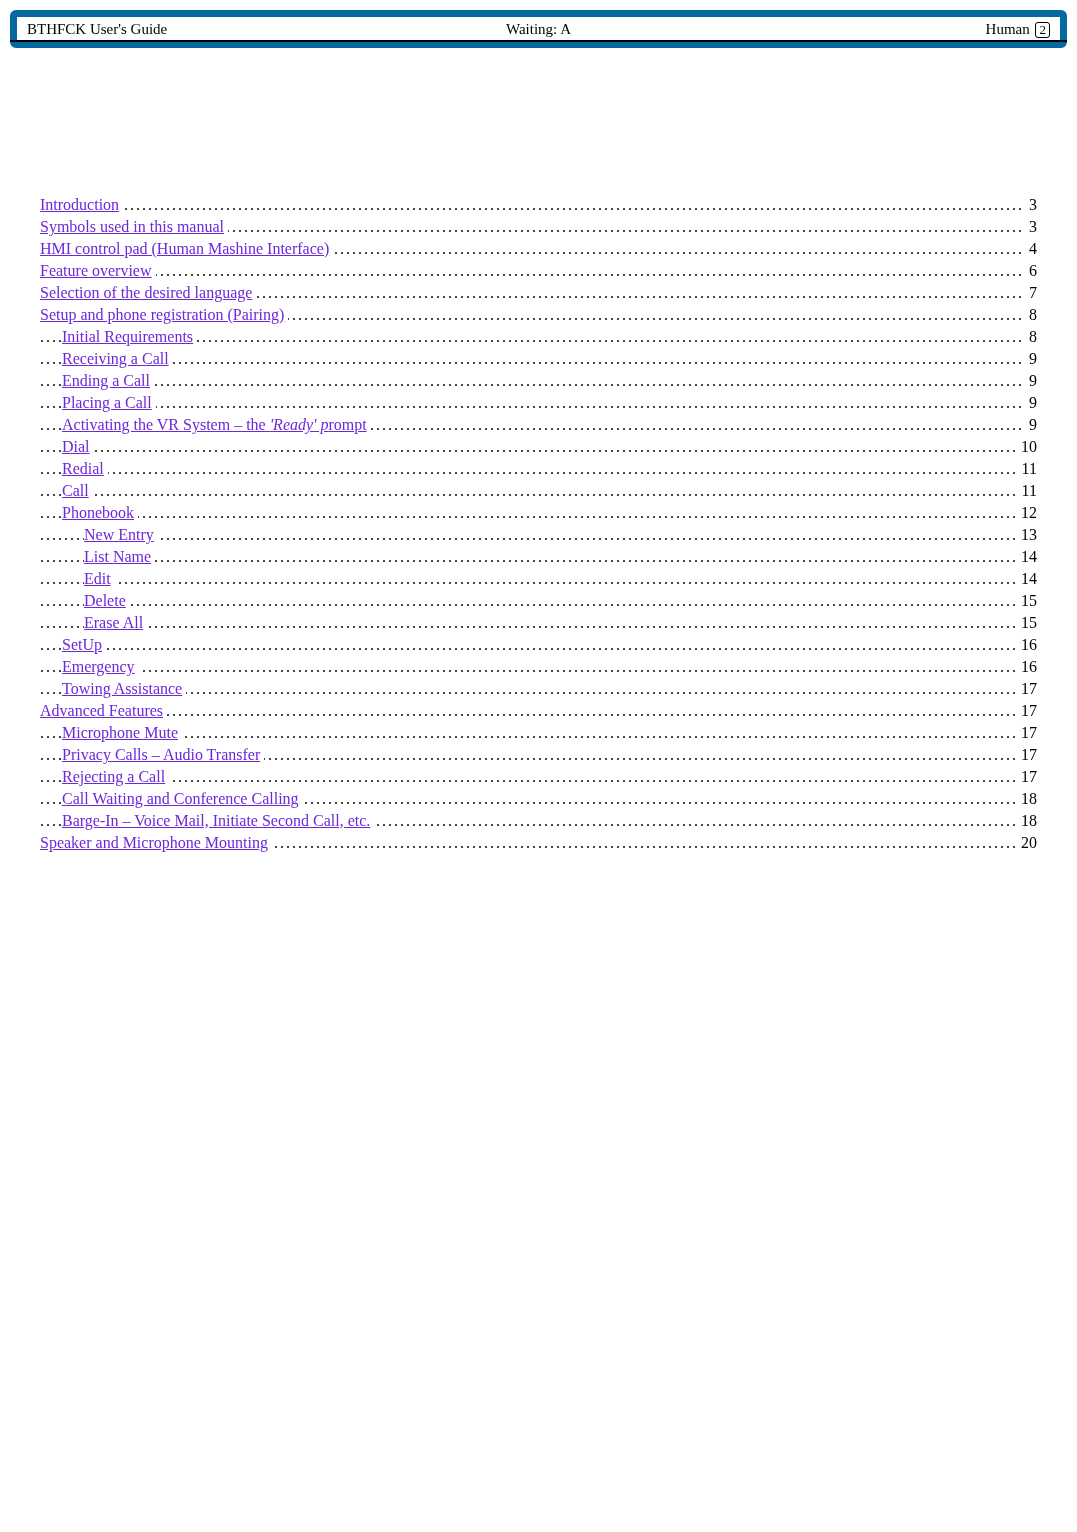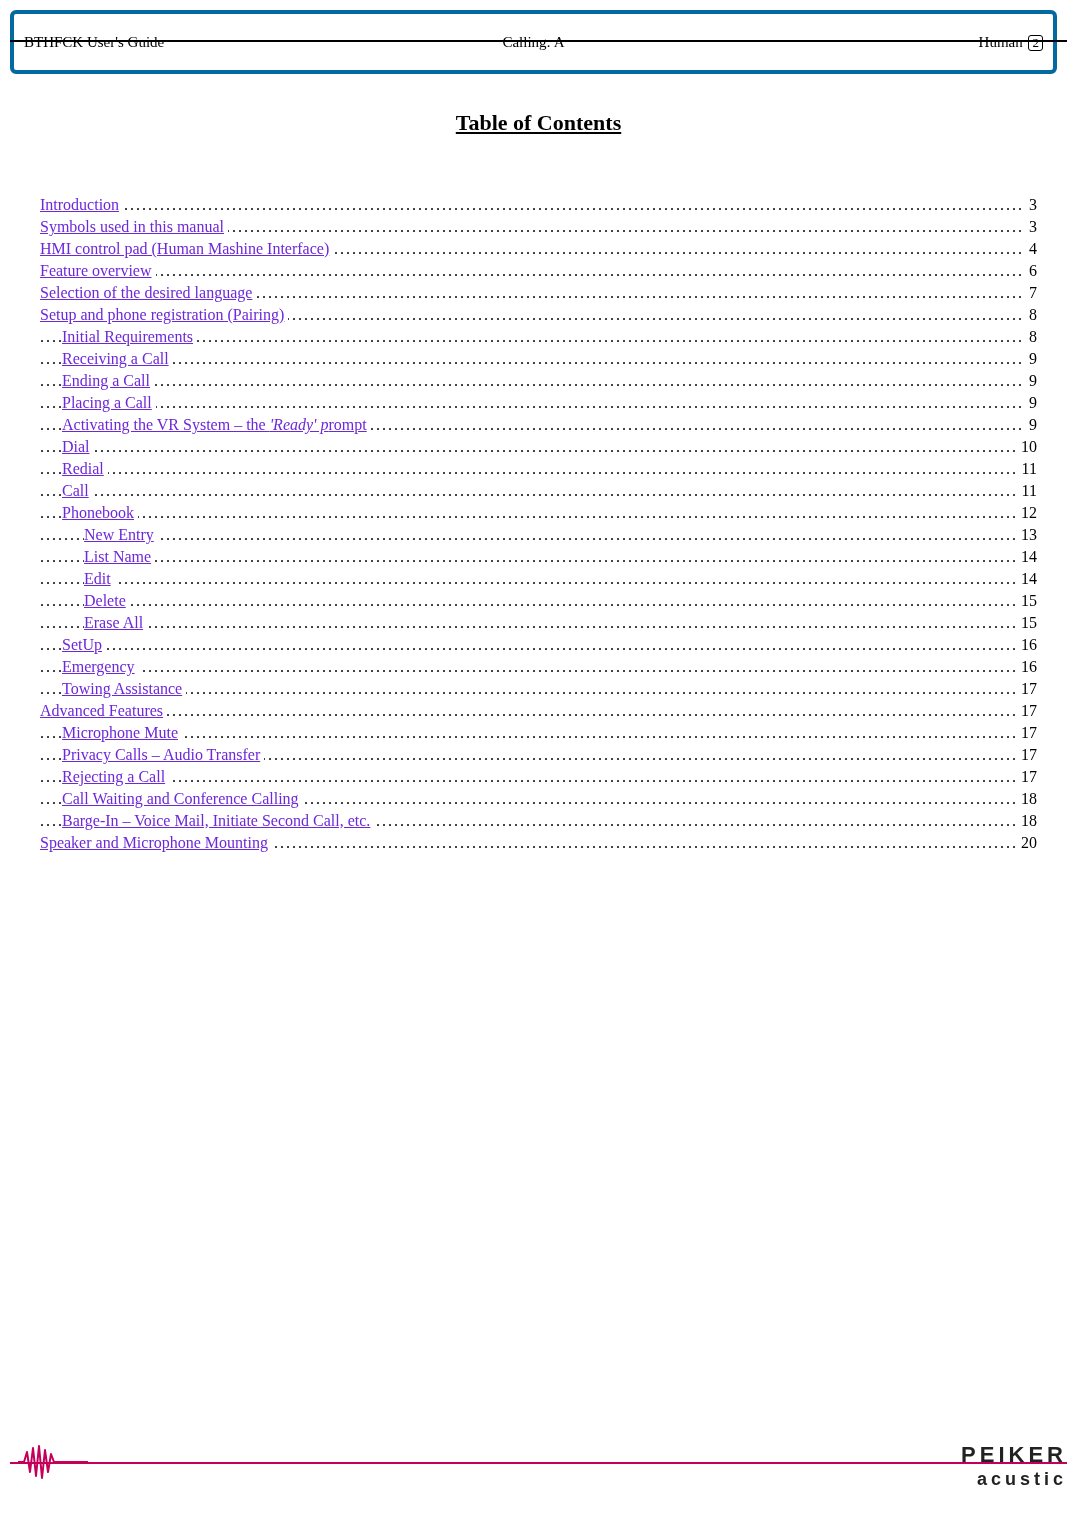--- a/index.html
+++ b/index.html
@@ -1,18 +1,18 @@
 <!DOCTYPE html>
 <html><head>
 <meta charset="utf-8">
 <style>
   html,body{margin:0;padding:0;background:#fff;color:#000;font-family:"Times New Roman",Times,serif;font-size:16px}
   .page{width:1077px;min-height:1532px;margin:0 auto;position:relative;padding:0}
   
-  .hdr-frame{position:absolute;top:10px;left:10px;right:20px;height:24px;border:4px solid #0369a1;border-radius:6px;padding:16px 10px;display:flex;align-items:center;font-size:15px;font-family:"Times New Roman",serif}
+  .hdr-frame{position:absolute;top:10px;left:10px;right:10px;height:24px;border:7px solid #0369a1;border-radius:6px;padding:0 10px;display:flex;align-items:center;font-size:15px;font-family:"Times New Roman",serif}
   .hdr-left{flex:0 0 33%;text-align:left}
   .hdr-center{flex:0 0 34%;text-align:center}
   .hdr-right{flex:0 0 33%;text-align:right}
   .hdr-thick{position:absolute;top:40px;left:10px;right:10px;height:0;border-top:2px solid #000}
   .page-num-box{display:inline-block;border:1px solid #000;border-radius:3px;padding:0 3px;font-size:13px;line-height:14px;margin-left:2px}
   
   .title{position:absolute;top:110px;left:0;right:0;text-align:center;font-size:22px;font-weight:bold;text-decoration:underline}
   
   .toc{position:absolute;top:195px;left:40px;right:40px;font-size:16px;line-height:1.3}
   .toc-line{position:relative;white-space:nowrap;overflow:hidden;height:22px}
@@ -31,28 +31,27 @@
   .logo{position:absolute;right:0;top:0;text-align:right;line-height:1}
   .logo-top{font-family:Verdana,Geneva,sans-serif;font-size:22px;font-weight:bold;letter-spacing:4px;color:#222}
   .logo-bot{font-family:Verdana,Geneva,sans-serif;font-size:18px;font-weight:bold;letter-spacing:4px;color:#222;margin-top:4px}
 </style>
 </head>
 <body>
 
 <div class="page">
   <div class="hdr-frame">
     <div class="hdr-left">BTHFCK  User's Guide</div>
-    <div class="hdr-center">Calling: A</div>
+    <div class="hdr-center">Waiting: A</div>
     <div class="hdr-right">
       <span>Human </span><span class="page-num-box">2</span>
     </div>
   </div>
   <div class="hdr-thick"></div>
 
-  <div class="title">Table of Contents</div>
 
   <div class="toc" id="toc">
       <div class="toc-line lvl1"><span class="toc-dots">................................................................................................................................................................................................................................................................................................................................................................................................................</span><a class="toc-label" href="#">Introduction</a><span class="toc-page">3</span></div>
       <div class="toc-line lvl1"><span class="toc-dots">................................................................................................................................................................................................................................................................................................................................................................................................................</span><a class="toc-label" href="#">Symbols used in this manual</a><span class="toc-page">3</span></div>
       <div class="toc-line lvl1"><span class="toc-dots">................................................................................................................................................................................................................................................................................................................................................................................................................</span><a class="toc-label" href="#">HMI control pad (Human Mashine Interface)</a><span class="toc-page">4</span></div>
       <div class="toc-line lvl1"><span class="toc-dots">................................................................................................................................................................................................................................................................................................................................................................................................................</span><a class="toc-label" href="#">Feature overview</a><span class="toc-page">6</span></div>
       <div class="toc-line lvl1"><span class="toc-dots">................................................................................................................................................................................................................................................................................................................................................................................................................</span><a class="toc-label" href="#">Selection of the desired language</a><span class="toc-page">7</span></div>
       <div class="toc-line lvl1"><span class="toc-dots">................................................................................................................................................................................................................................................................................................................................................................................................................</span><a class="toc-label" href="#">Setup and phone registration (Pairing)</a><span class="toc-page">8</span></div>
       <div class="toc-line lvl2"><span class="toc-dots">................................................................................................................................................................................................................................................................................................................................................................................................................</span><a class="toc-label" href="#">Initial Requirements</a><span class="toc-page">8</span></div>
       <div class="toc-line lvl2"><span class="toc-dots">................................................................................................................................................................................................................................................................................................................................................................................................................</span><a class="toc-label" href="#">Receiving a Call</a><span class="toc-page">9</span></div>
@@ -73,25 +72,13 @@
       <div class="toc-line lvl2"><span class="toc-dots">................................................................................................................................................................................................................................................................................................................................................................................................................</span><a class="toc-label" href="#">Towing Assistance</a><span class="toc-page">17</span></div>
       <div class="toc-line lvl1"><span class="toc-dots">................................................................................................................................................................................................................................................................................................................................................................................................................</span><a class="toc-label" href="#">Advanced Features</a><span class="toc-page">17</span></div>
       <div class="toc-line lvl2"><span class="toc-dots">................................................................................................................................................................................................................................................................................................................................................................................................................</span><a class="toc-label" href="#">Microphone Mute</a><span class="toc-page">17</span></div>
       <div class="toc-line lvl2"><span class="toc-dots">................................................................................................................................................................................................................................................................................................................................................................................................................</span><a class="toc-label" href="#">Privacy Calls – Audio Transfer</a><span class="toc-page">17</span></div>
       <div class="toc-line lvl2"><span class="toc-dots">................................................................................................................................................................................................................................................................................................................................................................................................................</span><a class="toc-label" href="#">Rejecting a Call</a><span class="toc-page">17</span></div>
       <div class="toc-line lvl2"><span class="toc-dots">................................................................................................................................................................................................................................................................................................................................................................................................................</span><a class="toc-label" href="#">Call Waiting and Conference Calling</a><span class="toc-page">18</span></div>
       <div class="toc-line lvl2"><span class="toc-dots">................................................................................................................................................................................................................................................................................................................................................................................................................</span><a class="toc-label" href="#">Barge-In – Voice Mail, Initiate Second Call, etc.</a><span class="toc-page">18</span></div>
       <div class="toc-line lvl1"><span class="toc-dots">................................................................................................................................................................................................................................................................................................................................................................................................................</span><a class="toc-label" href="#">Speaker and Microphone Mounting</a><span class="toc-page">20</span></div>
     </div>
 
-  <div class="footer">
-    <div class="footer-line"></div>
-    <div class="wave">
-      <svg viewBox="0 0 70 36" width="70" height="36">
-        <path d="M0 18 L6 18 L9 8 L12 28 L15 4 L18 32 L21 2 L24 34 L27 6 L30 28 L33 10 L36 18 L70 18" fill="none" stroke="#c4005a" stroke-width="2" stroke-linejoin="round"></path>
-      </svg>
-    </div>
-    <div class="logo">
-      <div class="logo-top">PEIKER</div>
-      <div class="logo-bot">acustic</div>
-    </div>
-  </div>
 </div>
 
 </body></html>

